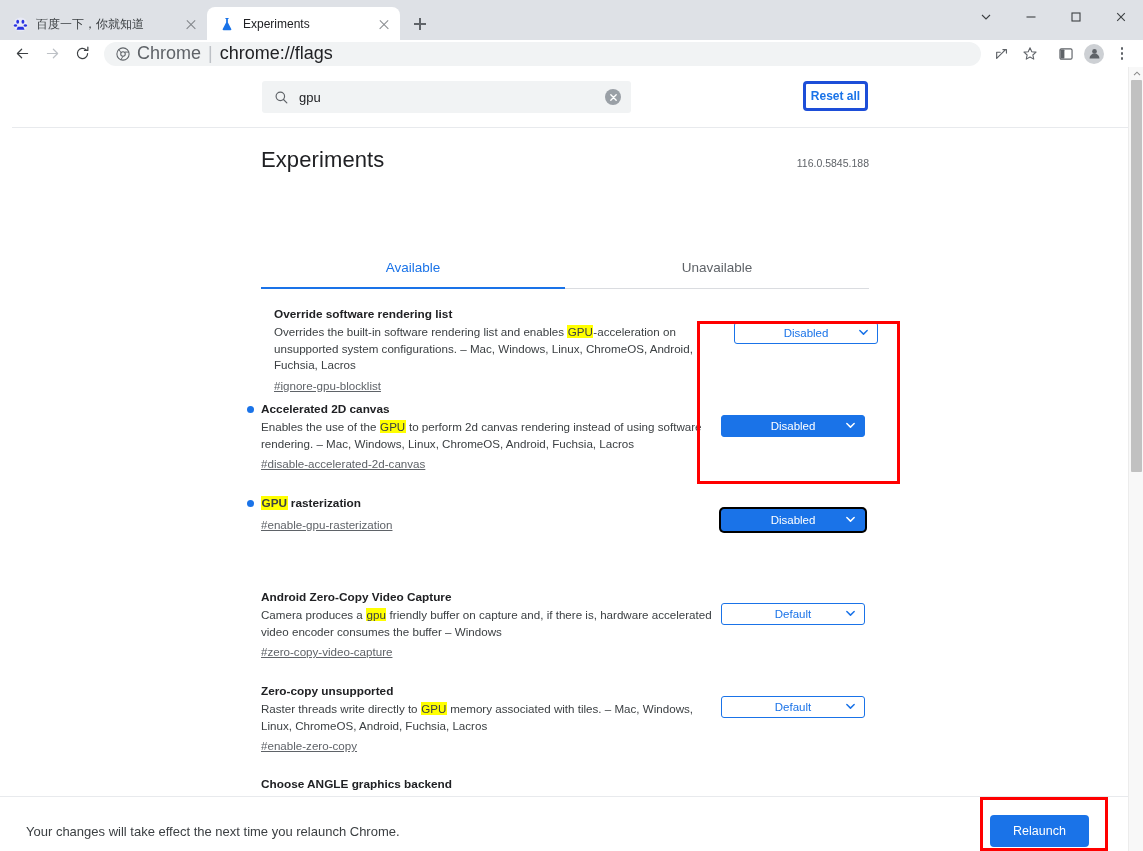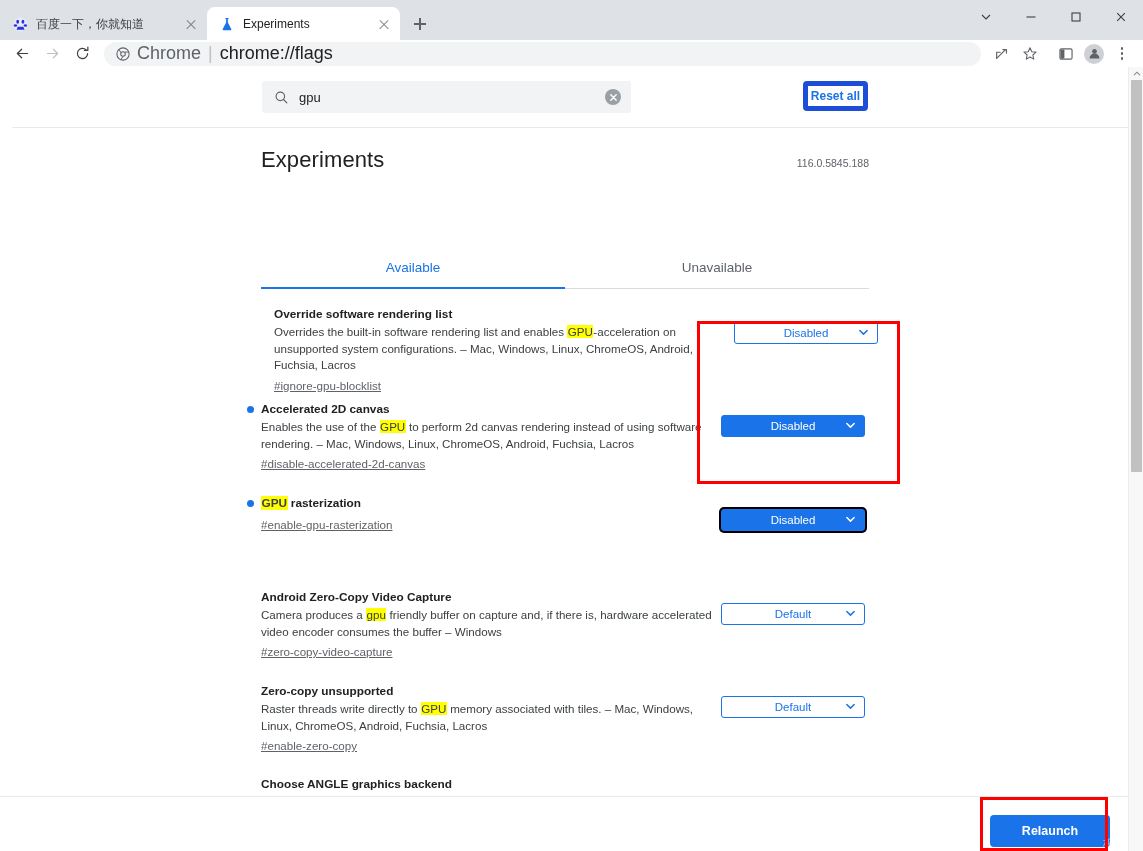--- a/index.html
+++ b/index.html
@@ -79,21 +79,21 @@
   .search-box input {
     flex: 1; border: 0; background: transparent; outline: none;
     font-family: "Liberation Sans", sans-serif; font-size: 13px; color: #202124;
   }
   .clear-btn {
     width: 16px; height: 16px; border-radius: 50%; background: #9aa0a6;
     display: flex; align-items: center; justify-content: center; flex: 0 0 16px;
   }
   .reset-btn {
     position: absolute; left: 803px; top: 14px; width: 65px; height: 30px;
-    border: 5px solid #1d4ed8; border-radius: 4px; background: #fff;
+    border: 3px solid #1d4ed8; border-radius: 4px; background: #fff;
     color: #1a73e8; font-size: 12px; font-weight: bold;
     display: flex; align-items: center; justify-content: center;
     font-family: "Liberation Sans", sans-serif;
   }
   .hrule {
     position: absolute; top: 60px; left: 12px; width: 1119px; height: 1px; background: #e8eaed;
   }
 
   .page-head {
     position: absolute; left: 261px; top: 80px; width: 608px;
@@ -154,22 +154,22 @@
   }
 
   
   .bottombar {
     position: absolute; left: 0; bottom: 0; width: 1131px; height: 55px;
     background: #ffffff; border-top: 1px solid #e8eaed;
     display: flex; align-items: center;
   }
   .bottom-text { position: absolute; left: 26px; top: 27px; font-size: 13px; color: #3c4043; }
   .relaunch {
-    position: absolute; left: 990px; top: 18px; width: 120px; height: 32px;
-    background: #1a73e8; color: #fff; font-size: 12.5px; font-weight: bold;
+    position: absolute; left: 990px; top: 18px; width: 99px; height: 32px;
+    background: #1a73e8; color: #fff; font-size: 12.5px; font-weight: normal;
     border-radius: 4px; display: flex; align-items: center; justify-content: center;
   }
 
   
   .scrollbar {
     position: absolute; right: 0; top: 67px; width: 15px; height: 784px;
     background: #f8f8f8; border-left: 1px solid #ececec;
   }
   .sb-arrow { width: 15px; height: 13px; display: flex; align-items: center; justify-content: center; }
   .sb-thumb {
@@ -393,20 +393,21 @@
           <div class="flag-select" style="top: 41px;">
             <span>Default</span>
             <span class="caret"><svg width="11" height="11" viewBox="0 0 12 12">
                 <path d="M2 4.3l4 4 4-4" stroke="currentColor" stroke-width="1.6" fill="none" stroke-linecap="round" stroke-linejoin="round"></path>
               </svg></span>
           </div>
         </div>
       </div>
 
     <div class="bottombar">
+      <span class="bottom-text">Your changes will take effect the next time you relaunch Chrome.</span>
       <div class="relaunch">Relaunch</div>
     </div>
 
     <div class="watermark">极光下载</div>
   </div>
 
   <div class="scrollbar">
     <div class="sb-arrow">
       <svg width="8" height="8" viewBox="0 0 8 8">
           <path d="M1 5.2L4 2.2l3 3" stroke="#8a8a8a" stroke-width="1.1" fill="none"></path>

